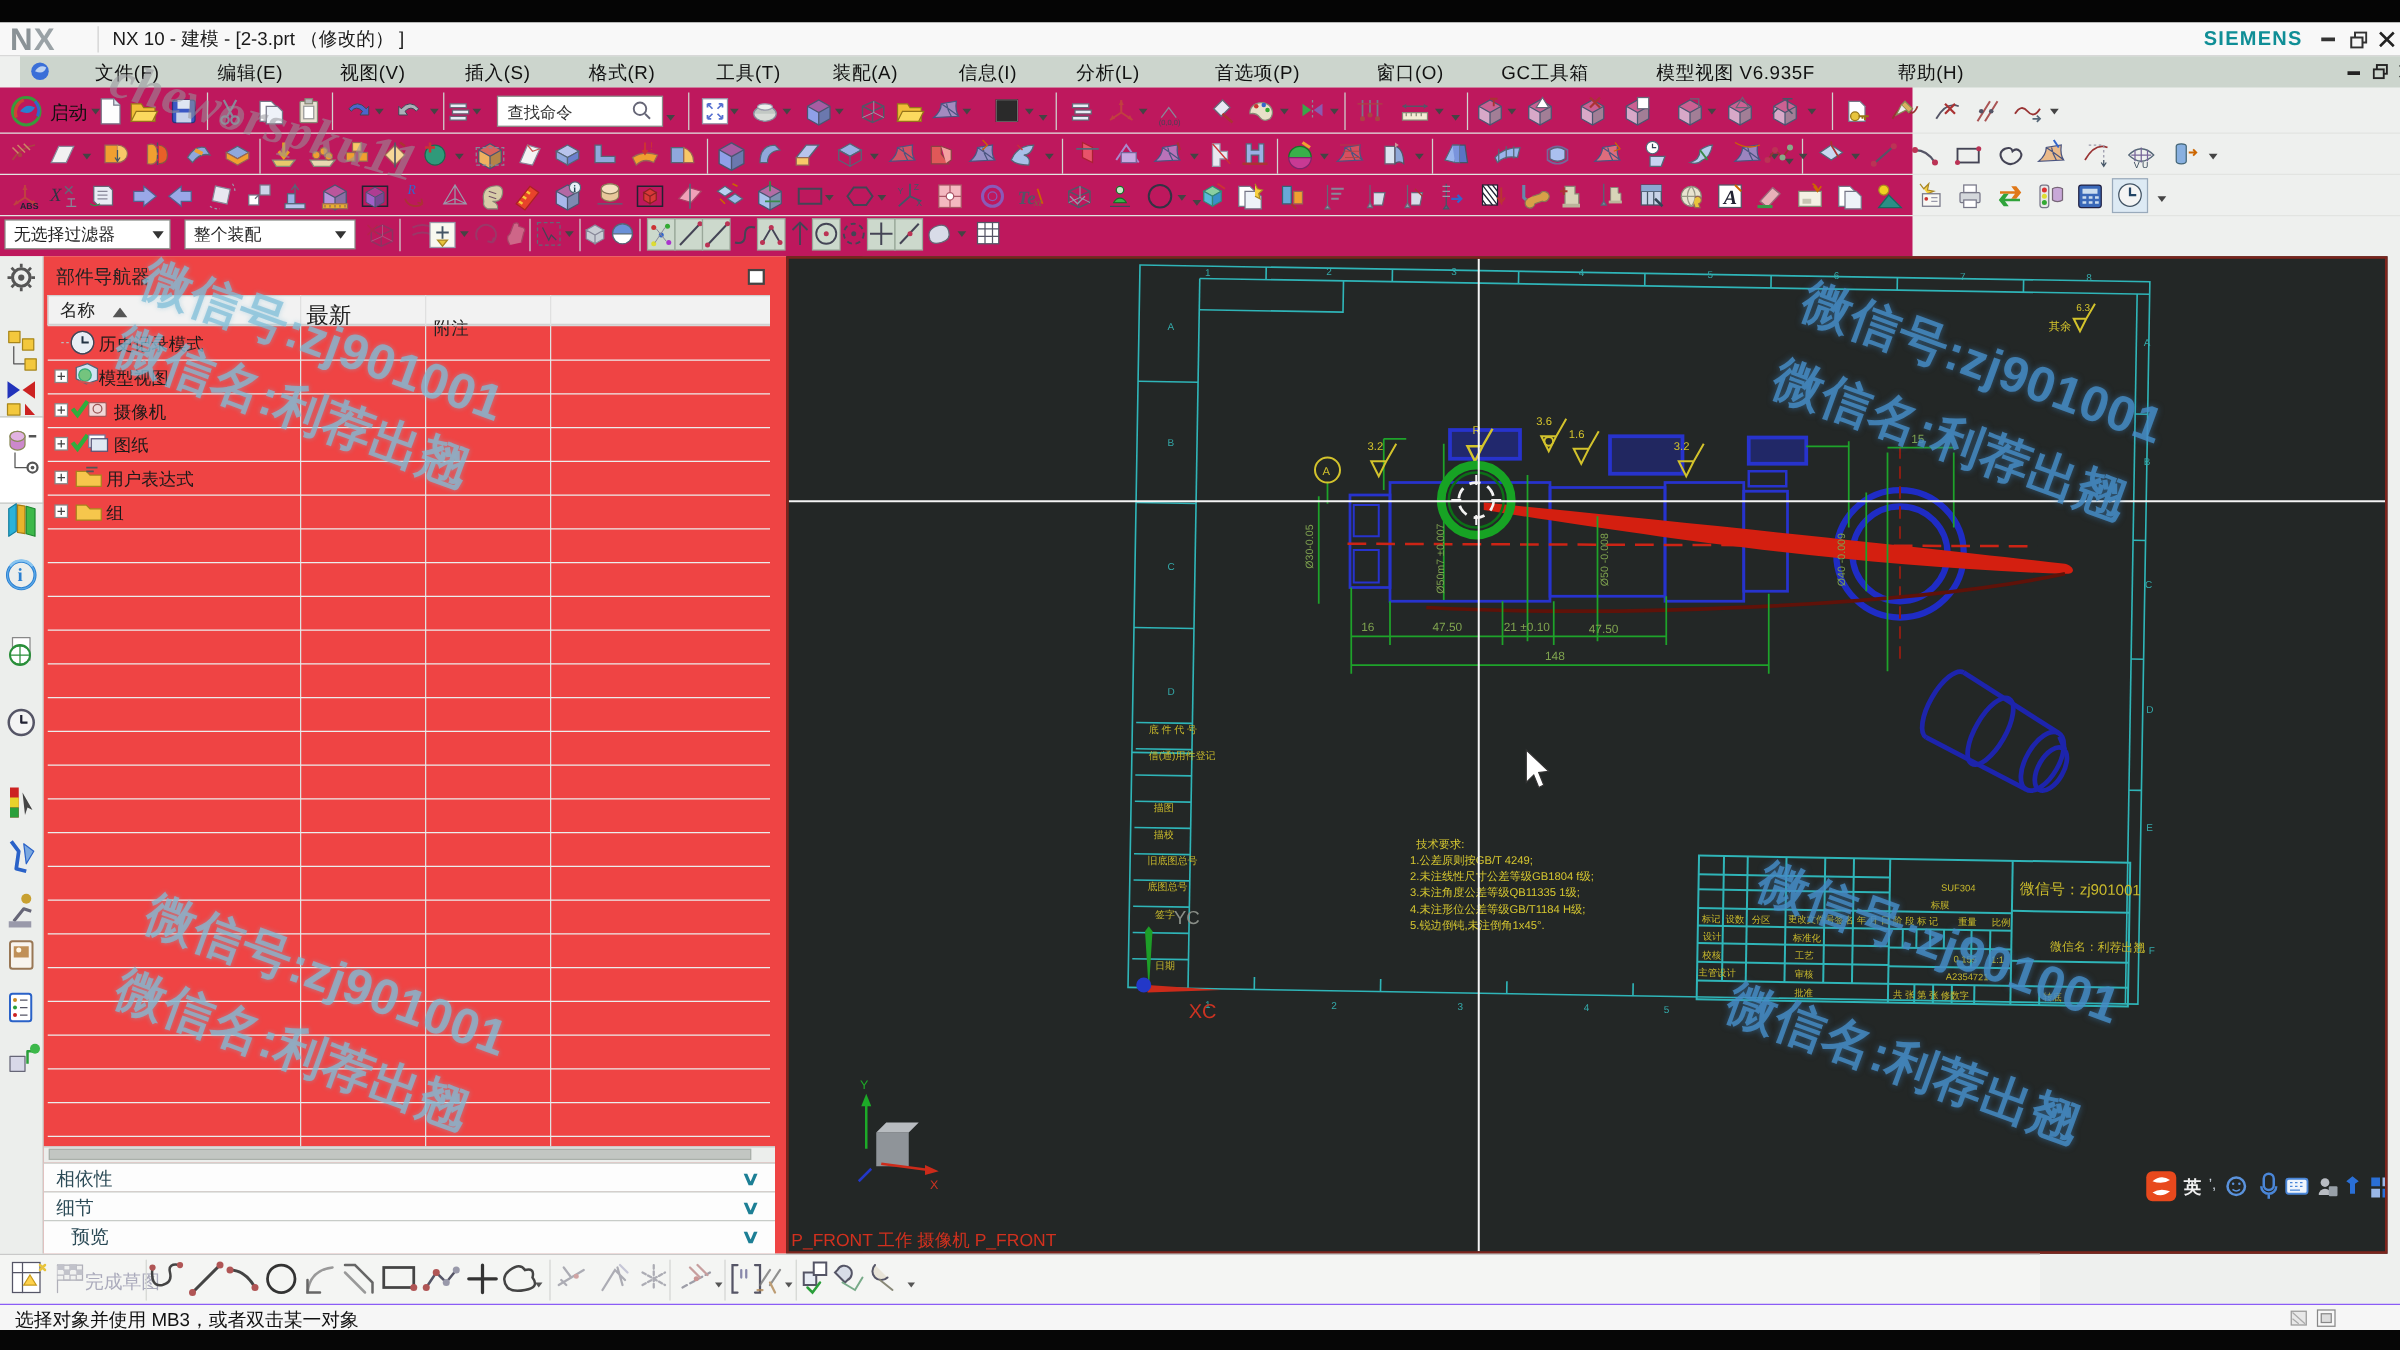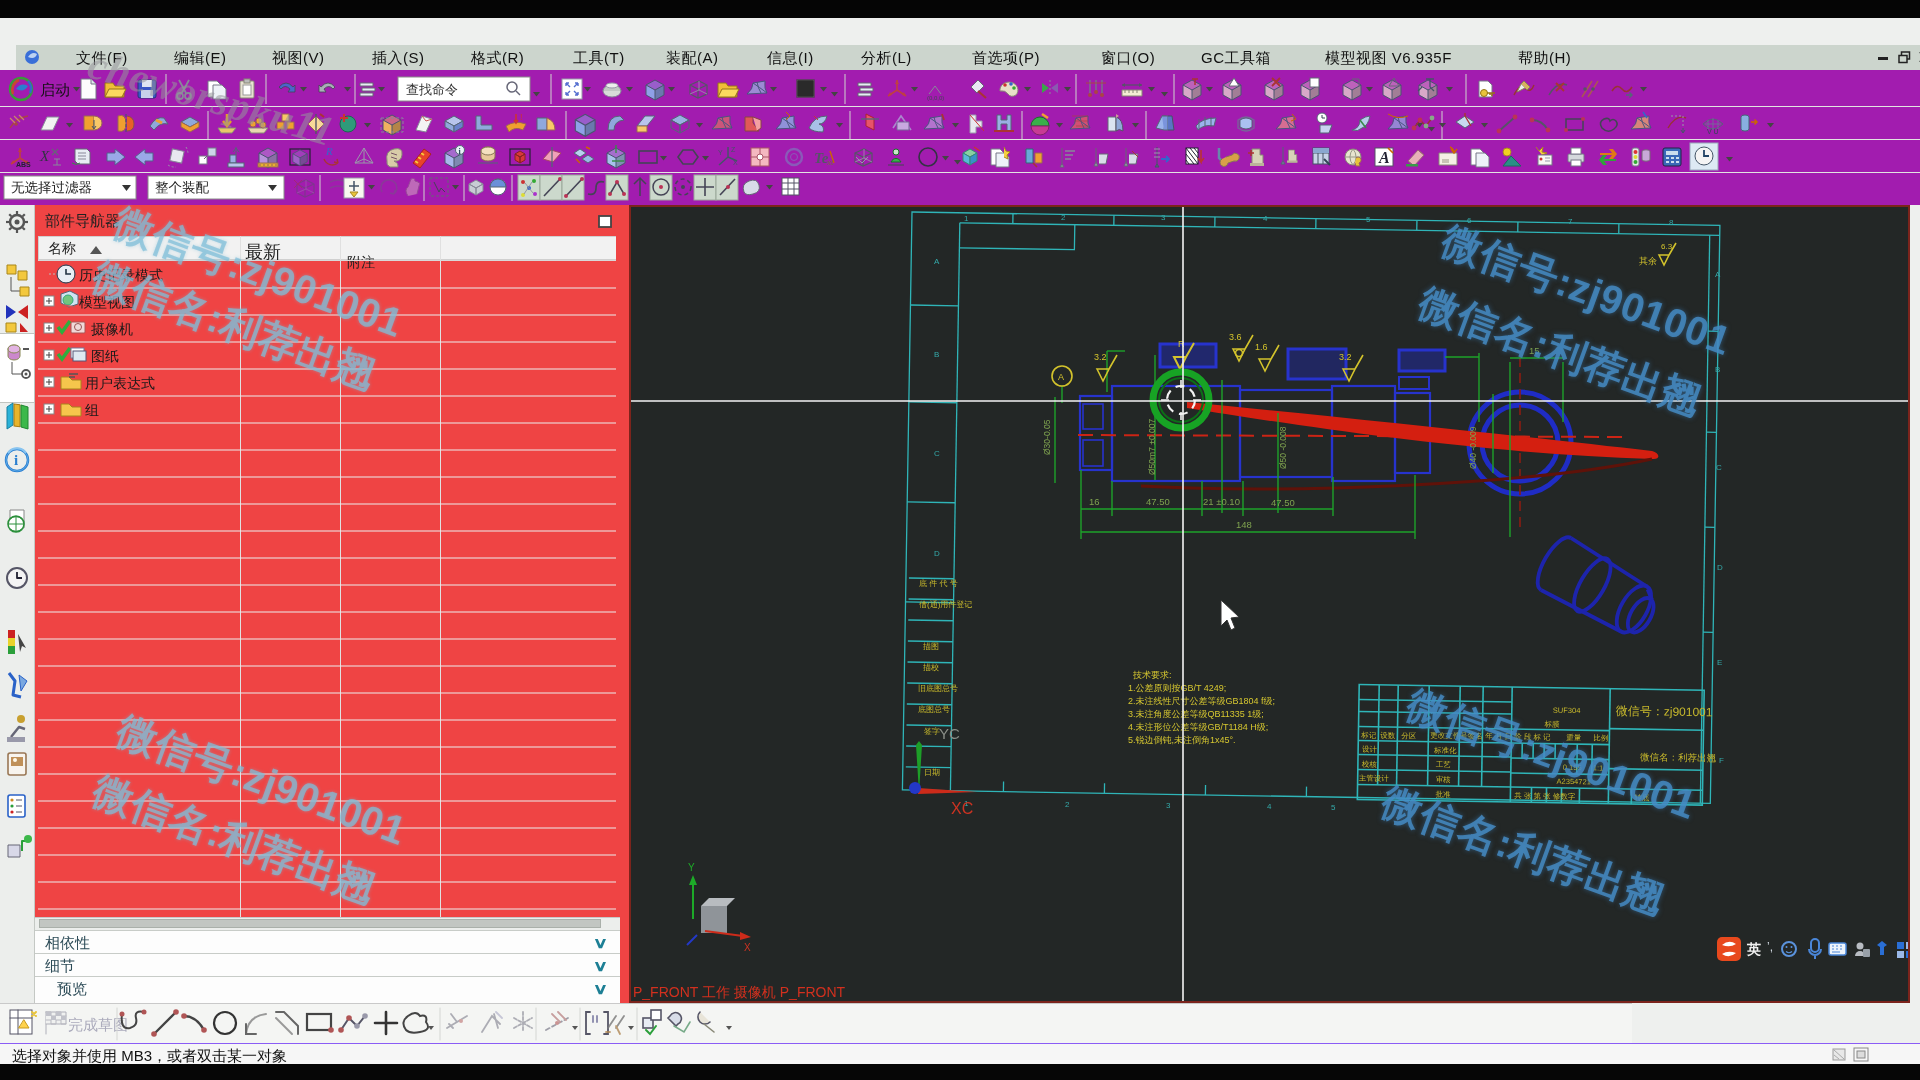--- a/index.html
+++ b/index.html
@@ -1,39 +1,53 @@
 <!DOCTYPE html>
 <html><head><meta charset="utf-8">
 <style>
 *{margin:0;padding:0;box-sizing:border-box}
 html,body{width:1920px;height:1080px;overflow:hidden;background:#000}
 #root{position:absolute;left:0;top:0;width:1920px;height:1080px;font-family:"Liberation Sans",sans-serif;background:#eef0ee}
 .abs{position:absolute}
 #titlebar{left:0;top:18px;width:1920px;height:27px;background:#f8f8f8;border-bottom:1px solid #d8d8d8}
 #menubar{left:16px;top:45px;width:1920px;height:25px;background:#ccd5cd}
 .menu-item{position:absolute;top:4px;font-size:15px;color:#111;letter-spacing:0.5px}
-#tbar{left:0;top:70px;width:1920px;height:135px;background:#a21caf}
+#tbar{left:0;top:70px;width:1530px;height:135px;background:#be185d}
 .trow{position:absolute;left:0;width:1920px;border-bottom:1px solid #e2e4e1}
 #sidebar{left:0;top:205px;width:35px;height:798px;background:#eceeec;border-right:1px solid #c4c8c4}
 #panel{left:35px;top:205px;width:655px;height:798px;background:#ef4444}
 #viewport{left:629px;top:205px;width:1281px;height:798px;background:#232726;border:2px solid #7c241c}
 #btoolbar{left:0;top:1003px;width:1632px;height:40px;background:#f4f5f3;border-top:1px solid #c9c9c9}
 #statusbar{left:0;top:1043px;width:1920px;height:21px;background:#f6f6f6;border-top:1px solid #8b5cf6}
 #blackbot{left:0;top:1064px;width:1920px;height:16px;background:#060606}
 .wm{position:absolute;font-weight:bold;white-space:nowrap;transform-origin:left top;pointer-events:none;font-size:40px;letter-spacing:0.5px}
 .wmb{color:rgba(128,190,216,0.72);text-shadow:0 0 4px rgba(128,190,216,0.45)}
 .wmd{color:rgba(70,140,198,0.82);text-shadow:0 0 5px rgba(60,130,190,0.55)}
 .sect{position:absolute;left:35px;width:585px;height:23px;background:#fdfdfd;border-top:1px solid #c8ccc8;font-size:15px;color:#2b4a56}
 .chev{position:absolute;right:14px;top:3px;color:#1d7f95;font-size:15px;font-weight:bold;transform:scaleX(1.4)}
 </style></head>
 <body>
 <div id="root">
 
   <div class="abs" style="left:0;top:0;width:1920px;height:18px;background:#050505"></div>
 
+  <div class="abs" id="titlebar">
+    <span class="abs" style="left:8px;top:0px;font-size:25px;font-weight:bold;color:#8a9296;letter-spacing:1px">N<span style="color:#9aa2a6">X</span></span>
+    <span class="abs" style="left:78px;top:3px;width:1px;height:21px;background:#cfcfcf"></span>
+    <span class="abs" style="left:90px;top:4px;font-size:15px;color:#1a1a1a">NX 10 - 建模 - [2-3.prt （修改的） ]</span>
+    <span class="abs" style="left:1763px;top:5px;font-size:16px;font-weight:bold;color:#0f8e96;letter-spacing:1px">SIEMENS</span>
+    <span class="abs" style="left:1857px;top:12px;width:11px;height:3px;background:#333"></span>
+    <svg class="abs" style="left:1880px;top:7px" width="14" height="14">
+        <rect x="4" y="1" width="9" height="8" fill="none" stroke="#333" stroke-width="1.6"></rect>
+        <rect x="1" y="5" width="9" height="8" fill="#f8f8f8" stroke="#333" stroke-width="1.6"></rect>
+      </svg>
+    <svg class="abs" style="left:1903px;top:7px" width="13" height="13">
+        <path d="M1 1 L12 12 M12 1 L1 12" stroke="#222" stroke-width="2"></path>
+      </svg>
+  </div>
 
   <div class="abs" id="menubar">
     <svg class="abs" style="left:8px;top:4px" width="17" height="17">
         <circle cx="8" cy="8" r="7" fill="#3a6fd8"></circle>
         <path d="M4 8 q4 -6 9 -3 q-2 6 -9 3" fill="#bcd2f2"></path>
       </svg>
     <span class="menu-item" style="left:60px">文件(F)</span>
     <span class="menu-item" style="left:158px">编辑(E)</span>
     <span class="menu-item" style="left:256px">视图(V)</span>
     <span class="menu-item" style="left:356px">插入(S)</span>

